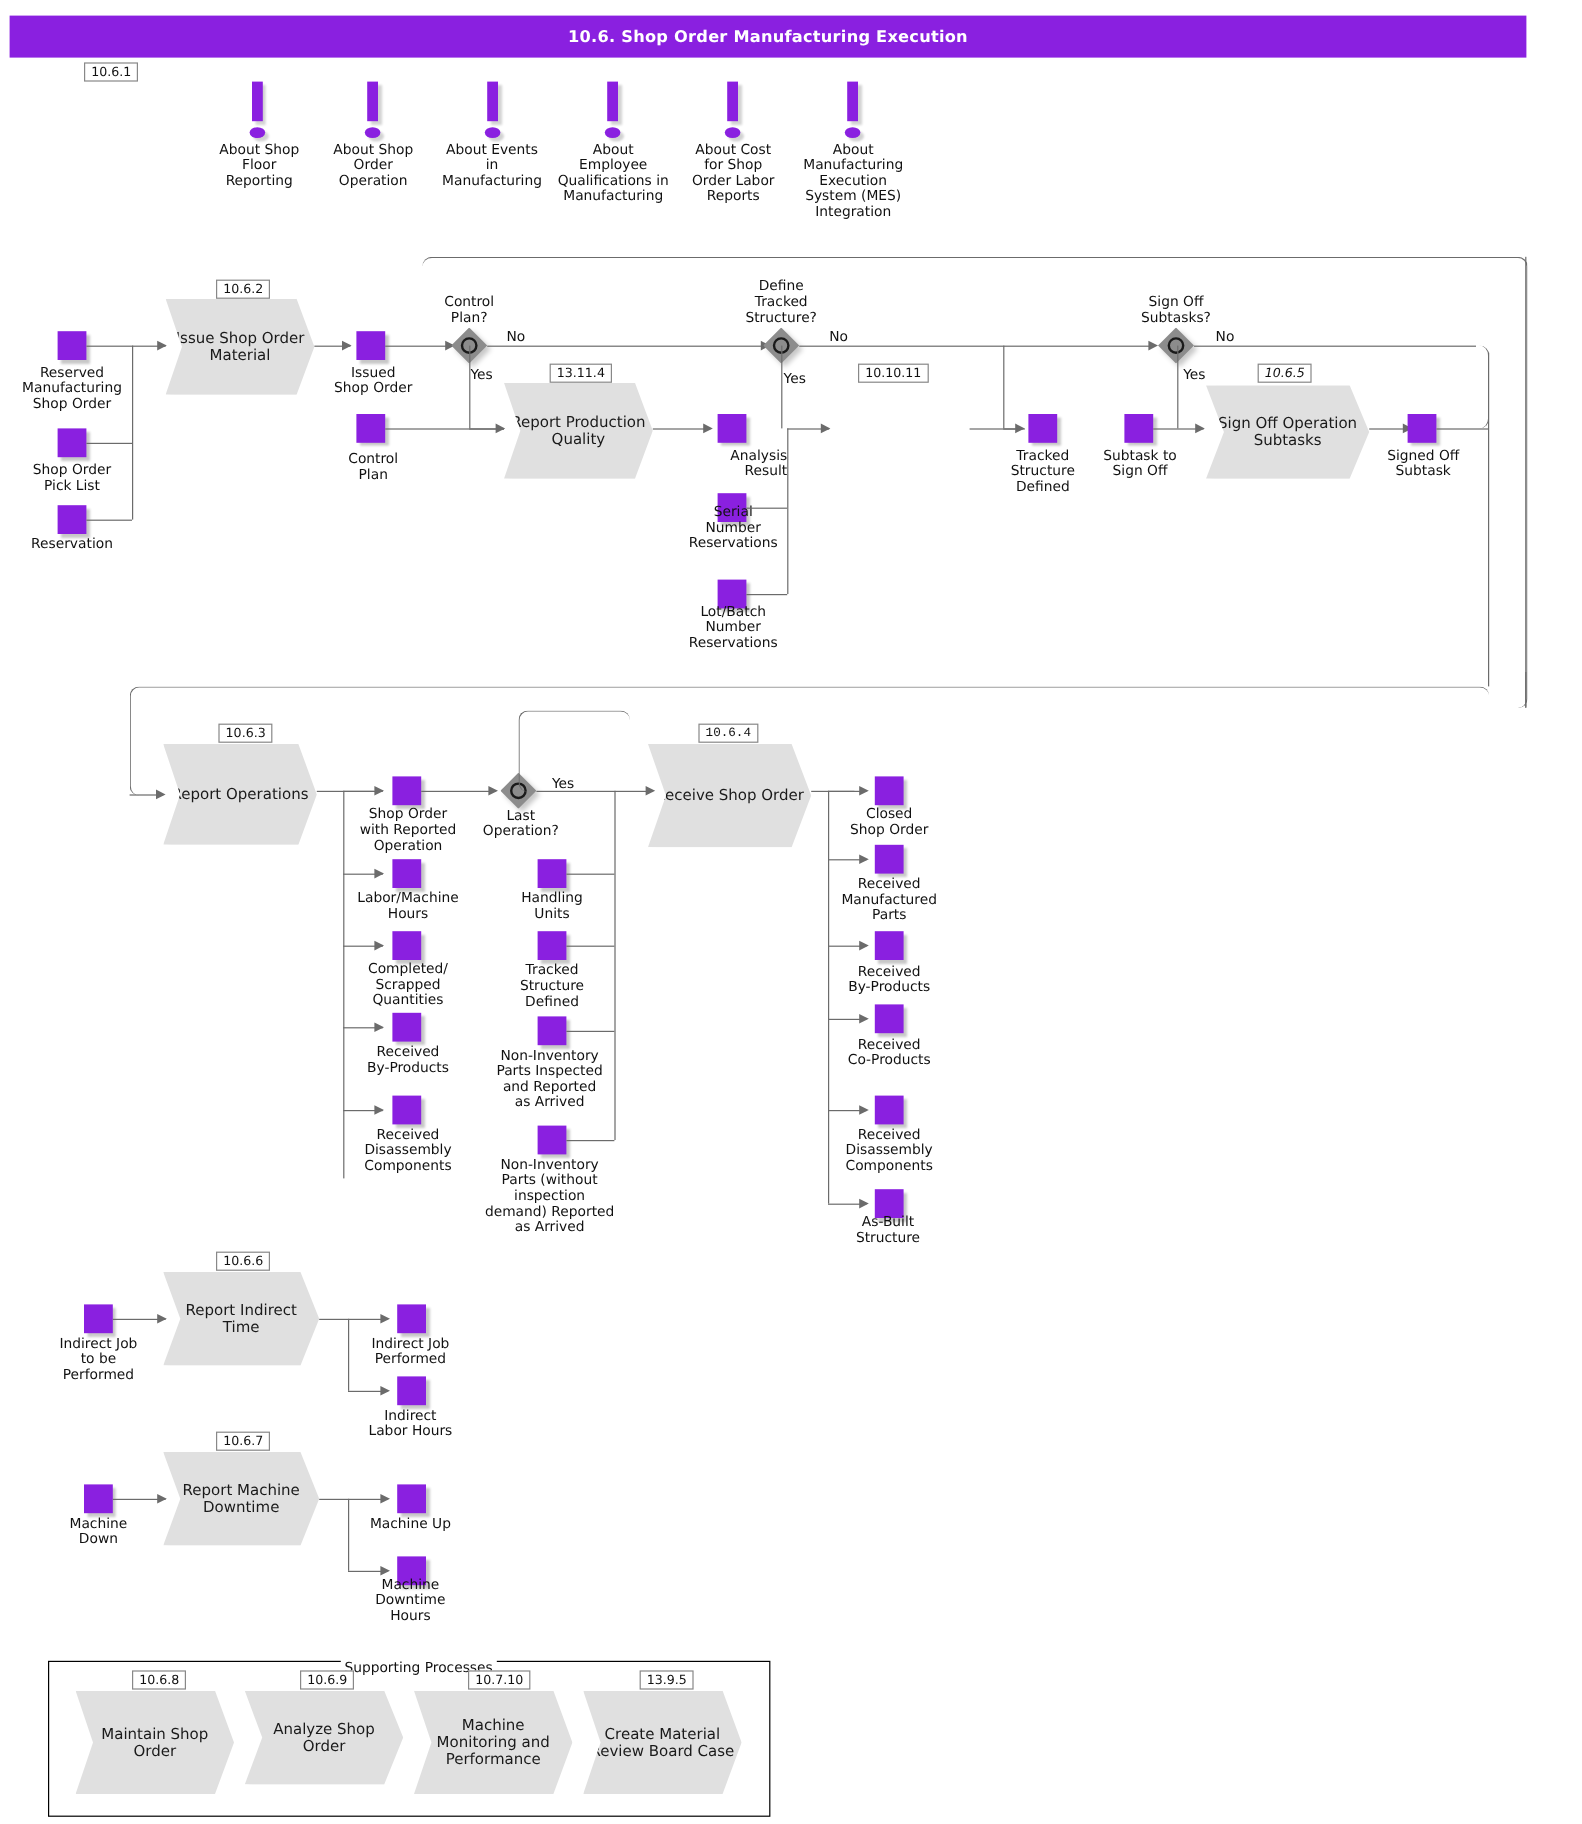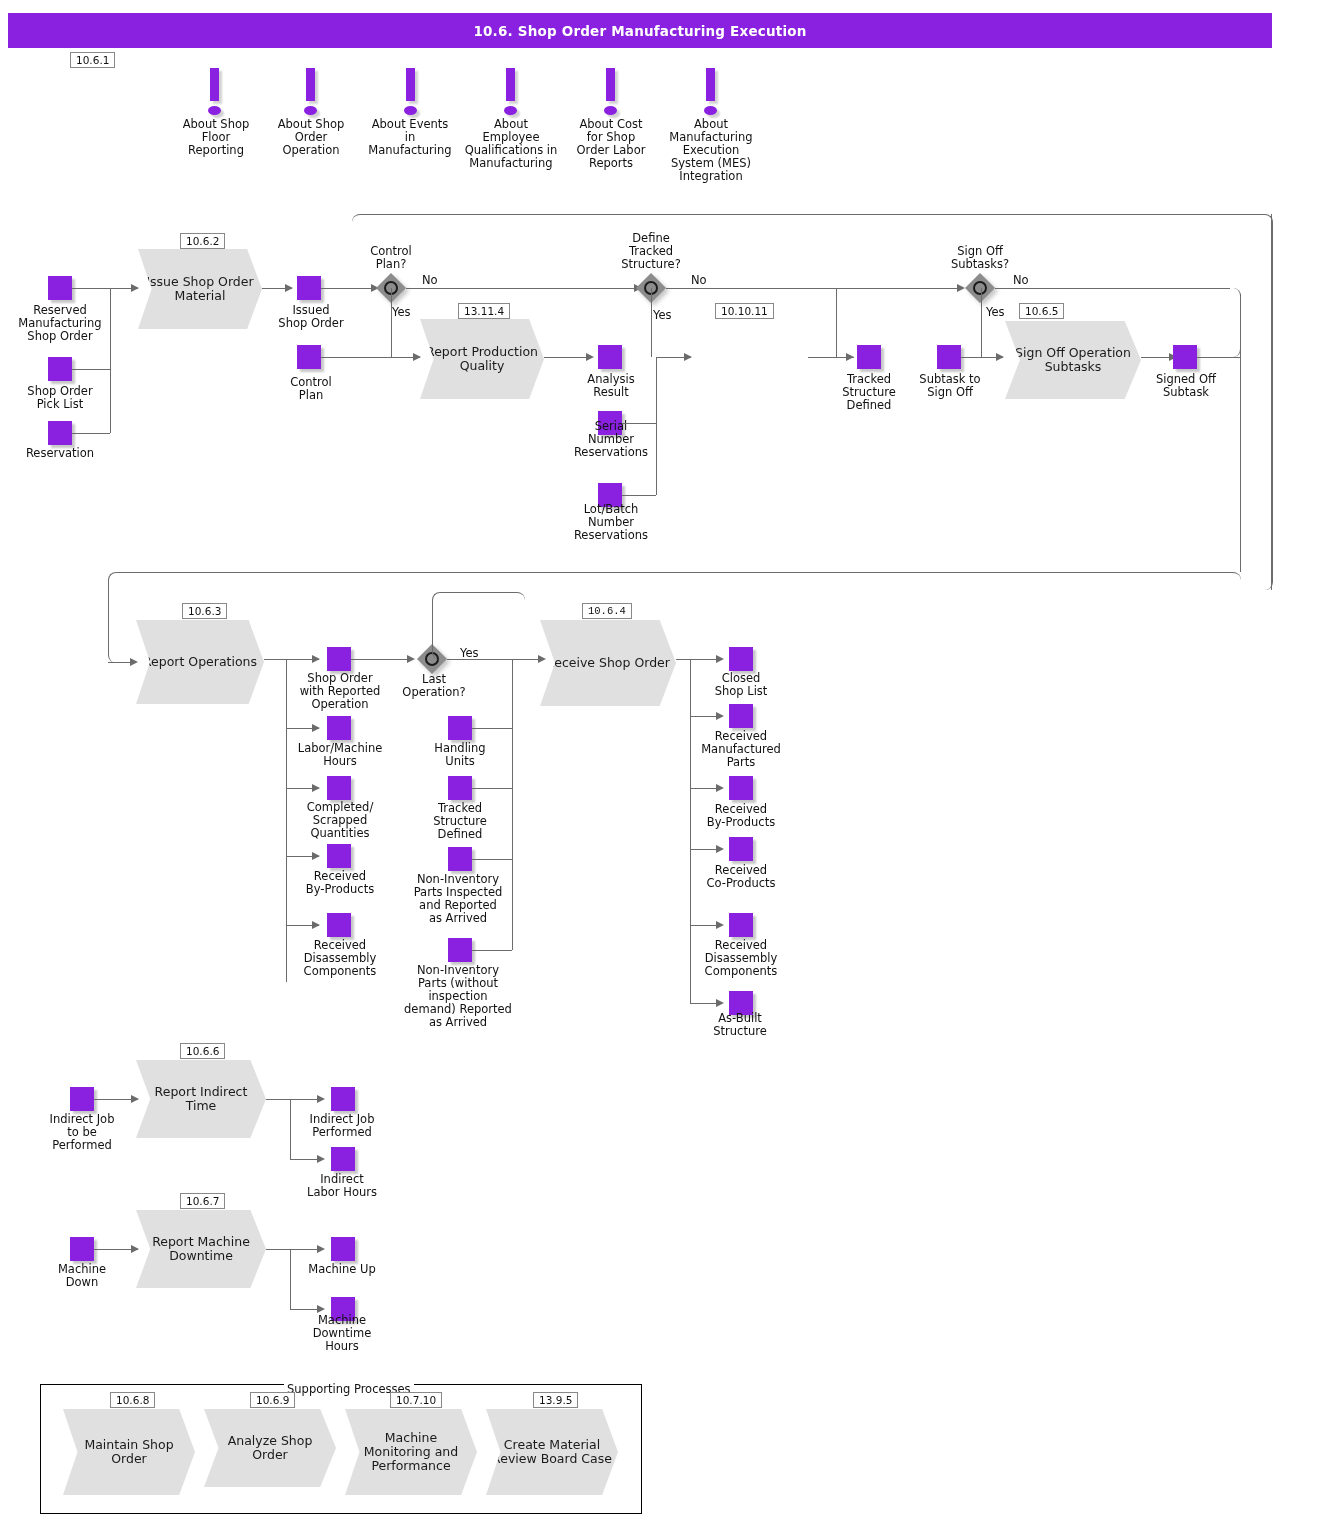--- a/index.html
+++ b/index.html
@@ -211,21 +211,21 @@
 
   <div class="chip" style="left:458px;top:303px;">13.11.4</div>
   <div class="proc" style="left:420px;top:319px;width:124px;height:80px;">Report
 Production
 Quality</div>
 
   <div class="h" style="left:544px;top:357px;width:48px;"></div>
   <div class="arw" style="left:586px;top:353px;"></div>
 
   <div class="dobj" style="left:598px;top:345px;"></div>
-  <div class="lbl" style="left:566px;top:373px;width:90px;">Analysis
+  <div class="lbl" style="left:566px;top:373px;width:90px;text-align:right;">Analysis
 Result</div>
 
   <div class="dobj" style="left:598px;top:411px;"></div>
   <div class="lbl" style="left:562px;top:420px;width:98px;">Serial
 Number
 Reservations</div>
 
   <div class="dobj" style="left:598px;top:483px;"></div>
   <div class="lbl" style="left:562px;top:503px;width:98px;">Lot/Batch
 Number
@@ -273,21 +273,21 @@
   <div class="edge-lbl" style="left:1013px;top:273px;">No</div>
   <div class="edge-lbl" style="left:986px;top:305px;">Yes</div>
   <div class="v" style="left:981px;top:288px;height:69px;"></div>
 
   <div class="dobj" style="left:937px;top:345px;"></div>
   <div class="lbl" style="left:905px;top:373px;width:90px;">Subtask to
 Sign Off</div>
   <div class="h" style="left:961px;top:357px;width:42px;"></div>
   <div class="arw" style="left:996px;top:353px;"></div>
 
-  <div class="chip" style="left:1019px;top:303px;">10.6.5</div>
+  <div class="chip" style="left:1048px;top:303px;font-style:italic;">10.6.5</div>
   <div class="proc" style="left:1005px;top:321px;width:136px;height:78px;">Sign Off
 Operation
 Subtasks</div>
 
   <div class="h" style="left:1141px;top:357px;width:34px;"></div>
   <div class="arw" style="left:1169px;top:353px;"></div>
 
   <div class="dobj" style="left:1173px;top:345px;"></div>
   <div class="lbl" style="left:1140px;top:373px;width:92px;">Signed Off
 Subtask</div>
@@ -391,21 +391,21 @@
   <div class="proc" style="left:540px;top:620px;width:136px;height:86px;">Receive Shop
 Order</div>
 
   <div class="h" style="left:676px;top:659px;width:36px;"></div>
   <div class="v" style="left:690px;top:659px;height:344px;"></div>
 
   <div class="h" style="left:690px;top:659px;width:32px;"></div>
   <div class="arw" style="left:716px;top:655px;"></div>
   <div class="dobj" style="left:729px;top:647px;"></div>
   <div class="lbl" style="left:695px;top:672px;width:92px;">Closed
-Shop List</div>
+Shop Order</div>
 
   <div class="h" style="left:690px;top:716px;width:32px;"></div>
   <div class="arw" style="left:716px;top:712px;"></div>
   <div class="dobj" style="left:729px;top:704px;"></div>
   <div class="lbl" style="left:689px;top:730px;width:104px;">Received
 Manufactured
 Parts</div>
 
   <div class="h" style="left:690px;top:788px;width:32px;"></div>
   <div class="arw" style="left:716px;top:784px;"></div>

